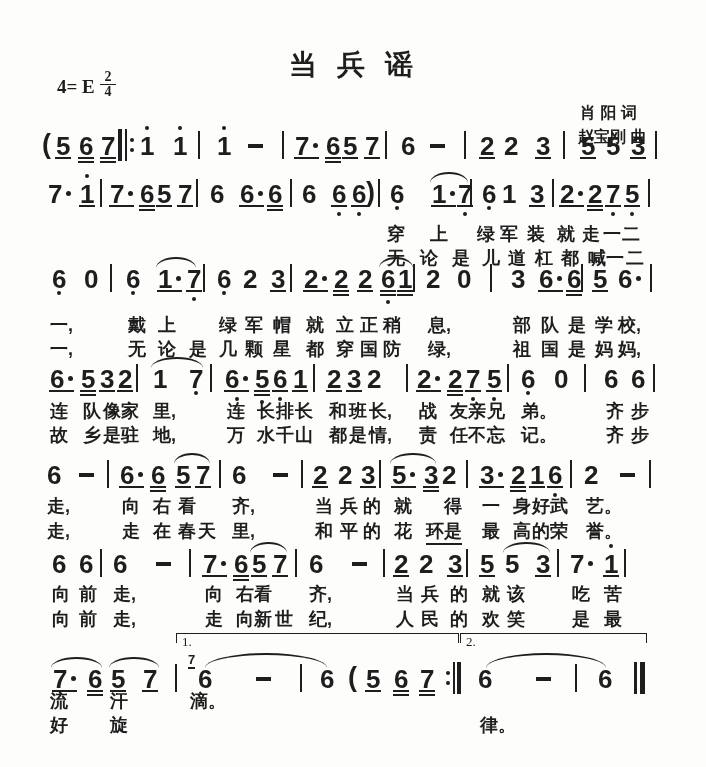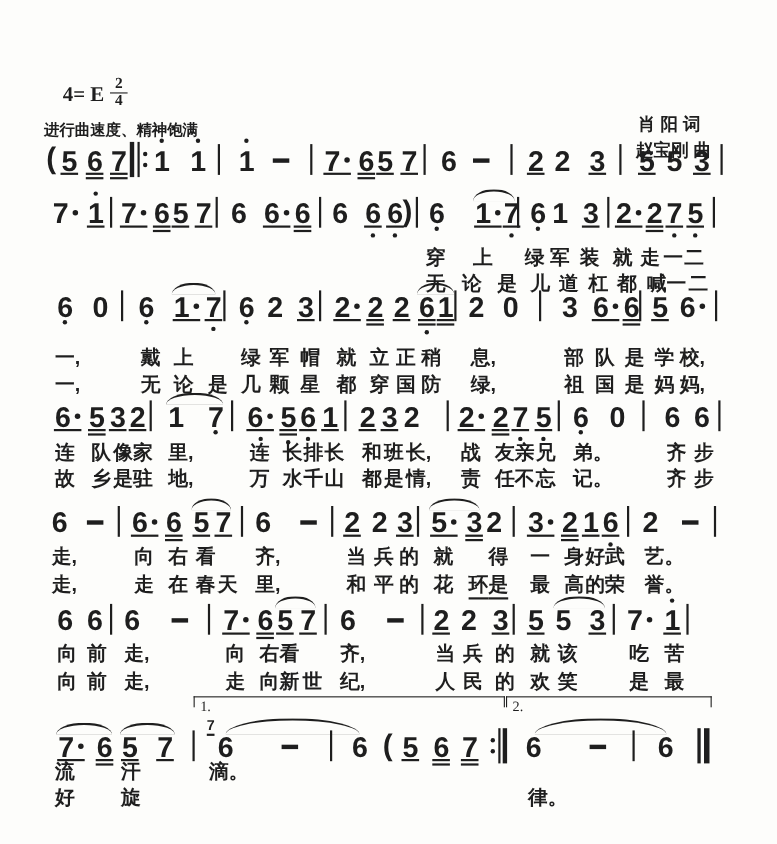--- a/index.html
+++ b/index.html
@@ -43,26 +43,26 @@
   .arc{position:absolute;border-top:2px solid var(--ink);border-top-left-radius:50% 100%;border-top-right-radius:50% 100%;}
   .volta{position:absolute;height:9px;border-top:1.8px solid var(--ink);border-left:1.8px solid var(--ink);border-right:1.8px solid var(--ink);}
   .volta span{position:absolute;left:5px;top:0px;font-family:"Liberation Serif",serif;font-size:13px;}
   .lyr{position:absolute;font-size:18px;font-weight:bold;line-height:1.1;white-space:nowrap;}
   .lyr.u{border-bottom:2px solid var(--ink);padding-bottom:1px;}
 </style>
 </head>
 <body>
 
 <div id="score">
+  <div class="title">当兵谣</div>
   <div class="keysig">4= E</div>
   <div class="meter">
     <span class="num">2</span>
     <span class="den">4</span>
   </div>
-  <div class="tempo">进行曲速度、精神饱满</div>
   <div class="credit1">肖 阳 词</div>
   <div class="credit2">赵宝刚 曲</div>
 <div class="system" style="top: 133px;">
       <div class="paren" style="left: 42px;">(</div>
       <div class="note" style="left: 56px;"><i>5</i><div class="ul" style="top: 24px;"></div></div>
       <div class="note" style="left: 79px;"><i>6</i><div class="ul" style="top: 24px;"></div><div class="ul" style="top: 28px;"></div></div>
       <div class="note" style="left: 101px;"><i>7</i><div class="ul" style="top: 24px;"></div><div class="ul" style="top: 28px;"></div></div>
       <div class="rb" style="width: 16px; left: 118px;">
         <b class="t"></b>
         <b class="n"></b>

